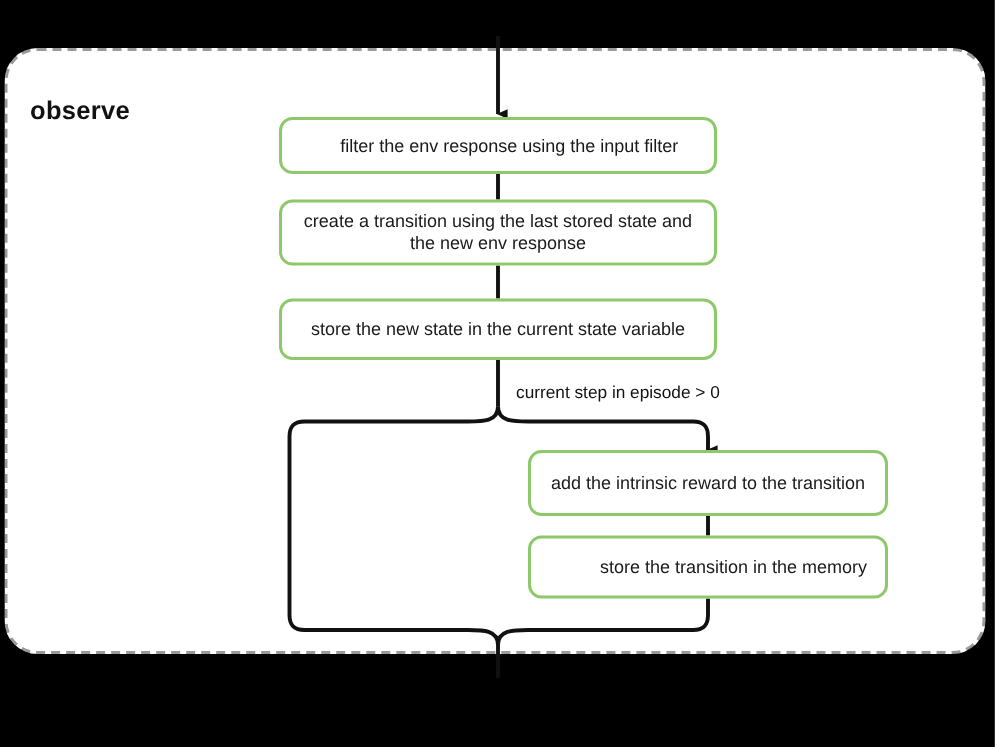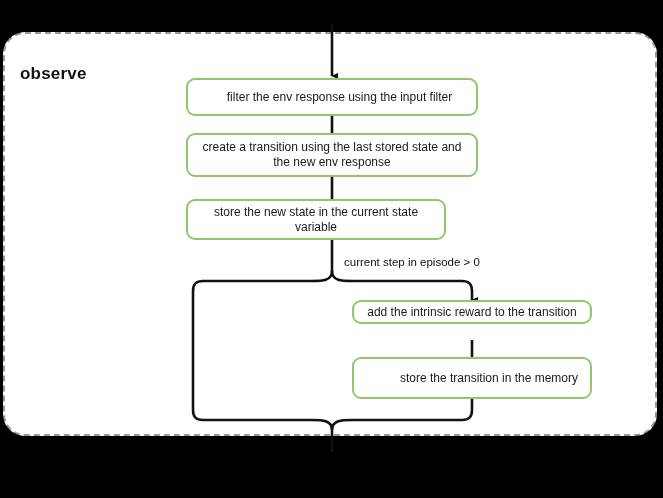--- a/index.html
+++ b/index.html
@@ -108,19 +108,19 @@
 
     <path d="M332,430 L332,452" stroke="#111111" stroke-width="2.6" fill="none"></path>
   </svg>
 
   <div class="cond-label">current step in episode &gt; 0</div>
 
   <div class="node" style="left:186px; top:78px; width:292px; height:38px;padding-left:25px;">filter the env response using the input filter</div>
 
   <div class="node" style="left:186px; top:133px; width:292px; height:44px;text-align:center;">create a transition using the last stored state and the new env response</div>
 
-  <div class="node" style="left:186px; top:199px; width:260px; height:41px;">store the new state in the current state variable</div>
+  <div class="node" style="left:186px; top:199px; width:292px; height:41px;">store the new state in the current state variable</div>
 
-  <div class="node" style="left:352px; top:300px; width:240px; height:24px;">add the intrinsic reward to the transition</div>
+  <div class="node" style="left:352px; top:300px; width:240px; height:44px;">add the intrinsic reward to the transition</div>
 
   <div class="node" style="left:352px; top:357px; width:240px; height:42px;padding-left:44px;">store the transition in the memory</div>
 
 </div>
 
 </body></html>

